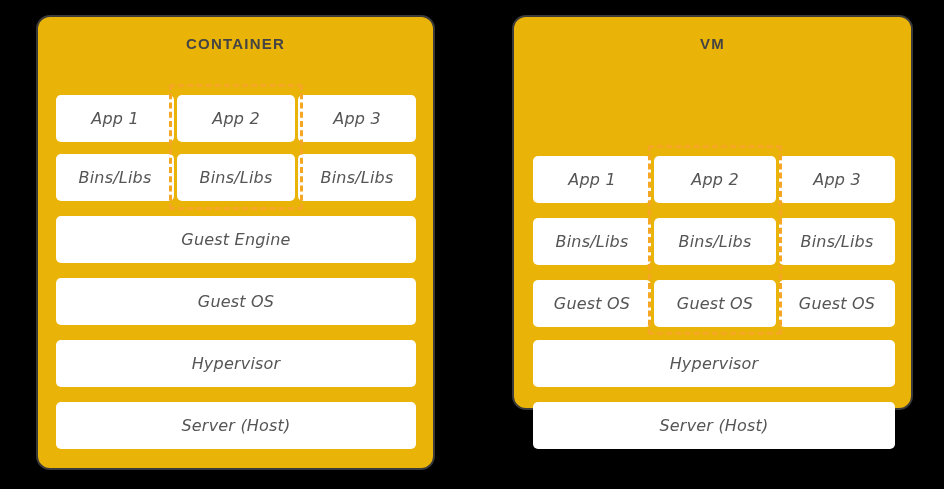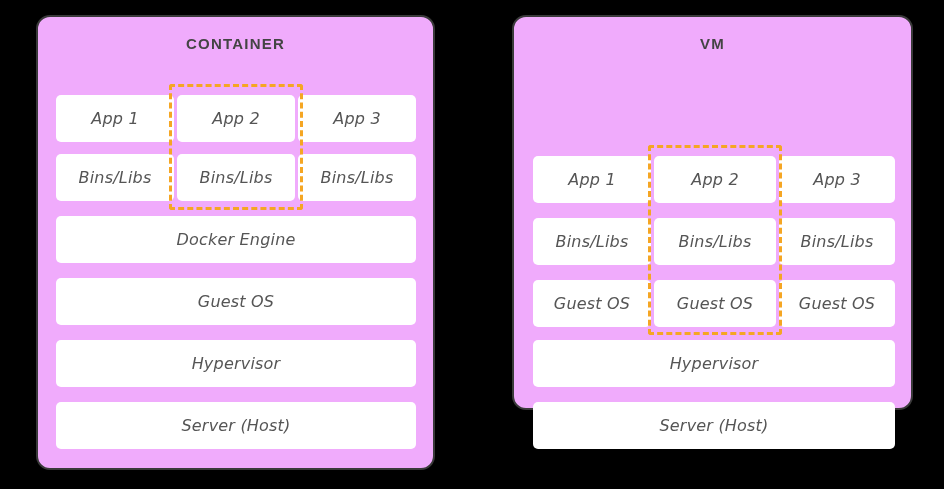--- a/index.html
+++ b/index.html
@@ -15,21 +15,21 @@
   }
   #canvas {
     position: relative;
     width: 944px;
     height: 489px;
     background: #000000;
   }
 
   .panel {
     position: absolute;
-    background: #f0abfc;
+    background: #eab308;
     border: 2px solid #3a3a3a;
     border-radius: 14px;
     box-sizing: border-box;
     box-shadow: 0 3px 4px rgba(0,0,0,0.55);
   }
   #panel-container { left: 36px;  top: 15px; width: 399px; height: 455px; }
   #panel-vm        { left: 512px; top: 15px; width: 401px; height: 395px; }
 
   .panel-title {
     position: absolute;
@@ -79,21 +79,21 @@
     <div class="panel-title">CONTAINER</div>
 
     <div class="box" style="left:18px;  top:78px;  width:118px; height:47px;">App 1</div>
     <div class="box" style="left:139px; top:78px;  width:118px; height:47px;">App 2</div>
     <div class="box" style="left:260px; top:78px;  width:118px; height:47px;">App 3</div>
 
     <div class="box" style="left:18px;  top:137px; width:118px; height:47px;">Bins/Libs</div>
     <div class="box" style="left:139px; top:137px; width:118px; height:47px;">Bins/Libs</div>
     <div class="box" style="left:260px; top:137px; width:118px; height:47px;">Bins/Libs</div>
 
-    <div class="box" style="left:18px;  top:199px; width:360px; height:47px;">Docker Engine</div>
+    <div class="box" style="left:18px;  top:199px; width:360px; height:47px;">Guest Engine</div>
     <div class="box" style="left:18px;  top:261px; width:360px; height:47px;">Guest OS</div>
     <div class="box" style="left:18px;  top:323px; width:360px; height:47px;">Hypervisor</div>
     <div class="box" style="left:18px;  top:385px; width:360px; height:47px;">Server (Host)</div>
 
     <div class="dashed" style="left:131px; top:67px; width:134px; height:126px;"></div>
   </div>
 
   <div class="panel" id="panel-vm">
 
     <div class="panel-title">VM</div>

